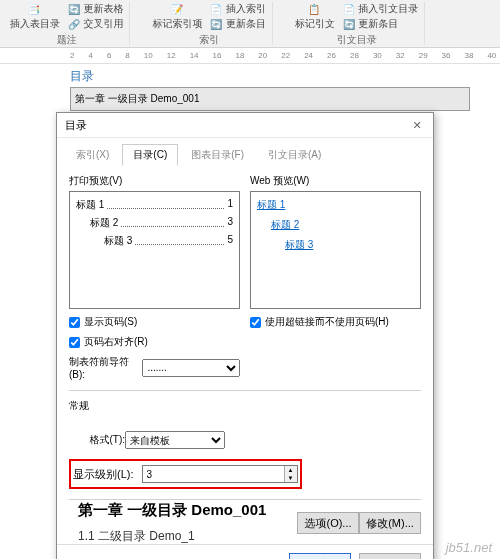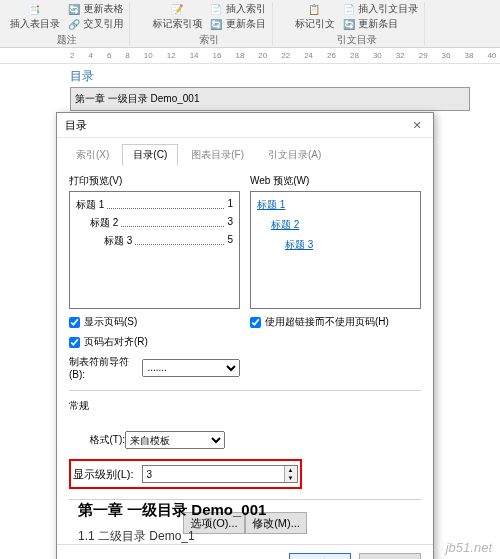--- a/index.html
+++ b/index.html
@@ -35,21 +35,21 @@
 .sep{border-top:1px solid #d0d0d0;margin:10px 0 8px 0}
 .sect{font-size:10px;margin-bottom:18px}
 .frow{display:flex;align-items:center;gap:0;margin-bottom:10px;font-size:10px}
 .frow label{width:56px;text-align:right}
 .frow select,.frow .spinwrap{width:100px}
 .spinwrap{display:flex;border:1px solid #7a7a7a;height:18px}
 .spinwrap input{border:none;width:100%;padding:0 4px;font-size:10px;outline:none}
 .spinbtns{display:flex;flex-direction:column;width:14px;border-left:1px solid #aaa}
 .spinbtns span{flex:1;font-size:6px;display:flex;align-items:center;justify-content:center;cursor:pointer;background:#f0f0f0}
 .redbox{border:2px solid #e60000;padding:4px 2px;display:inline-flex;align-items:center;gap:8px}
-.dbtns{display:flex;justify-content:center;padding:4px 0 2px 0}
+.dbtns{display:flex;justify-content:flex-end;padding:4px 0 2px 0}
 .btn{min-width:62px;height:22px;border:1px solid #adadad;background:#e1e1e1;font-size:11px;cursor:pointer}
 .btn.primary{background:#e7f0fd;border:1px solid #2e6bd6}
 .dfooter{border-top:1px solid #ddd;padding:8px 12px;display:flex;justify-content:flex-end;gap:8px}
 .docbody{position:absolute;bottom:14px;left:78px;font-size:13px}
 .docbody h1{font-size:15px;font-weight:bold;margin-bottom:8px}
 .docbody p{font-size:12px;color:#333}
 .watermark{position:absolute;bottom:4px;right:8px;font-size:13px;color:#b8b8b8;font-style:italic}
 </style>
 </head>
 <body>

